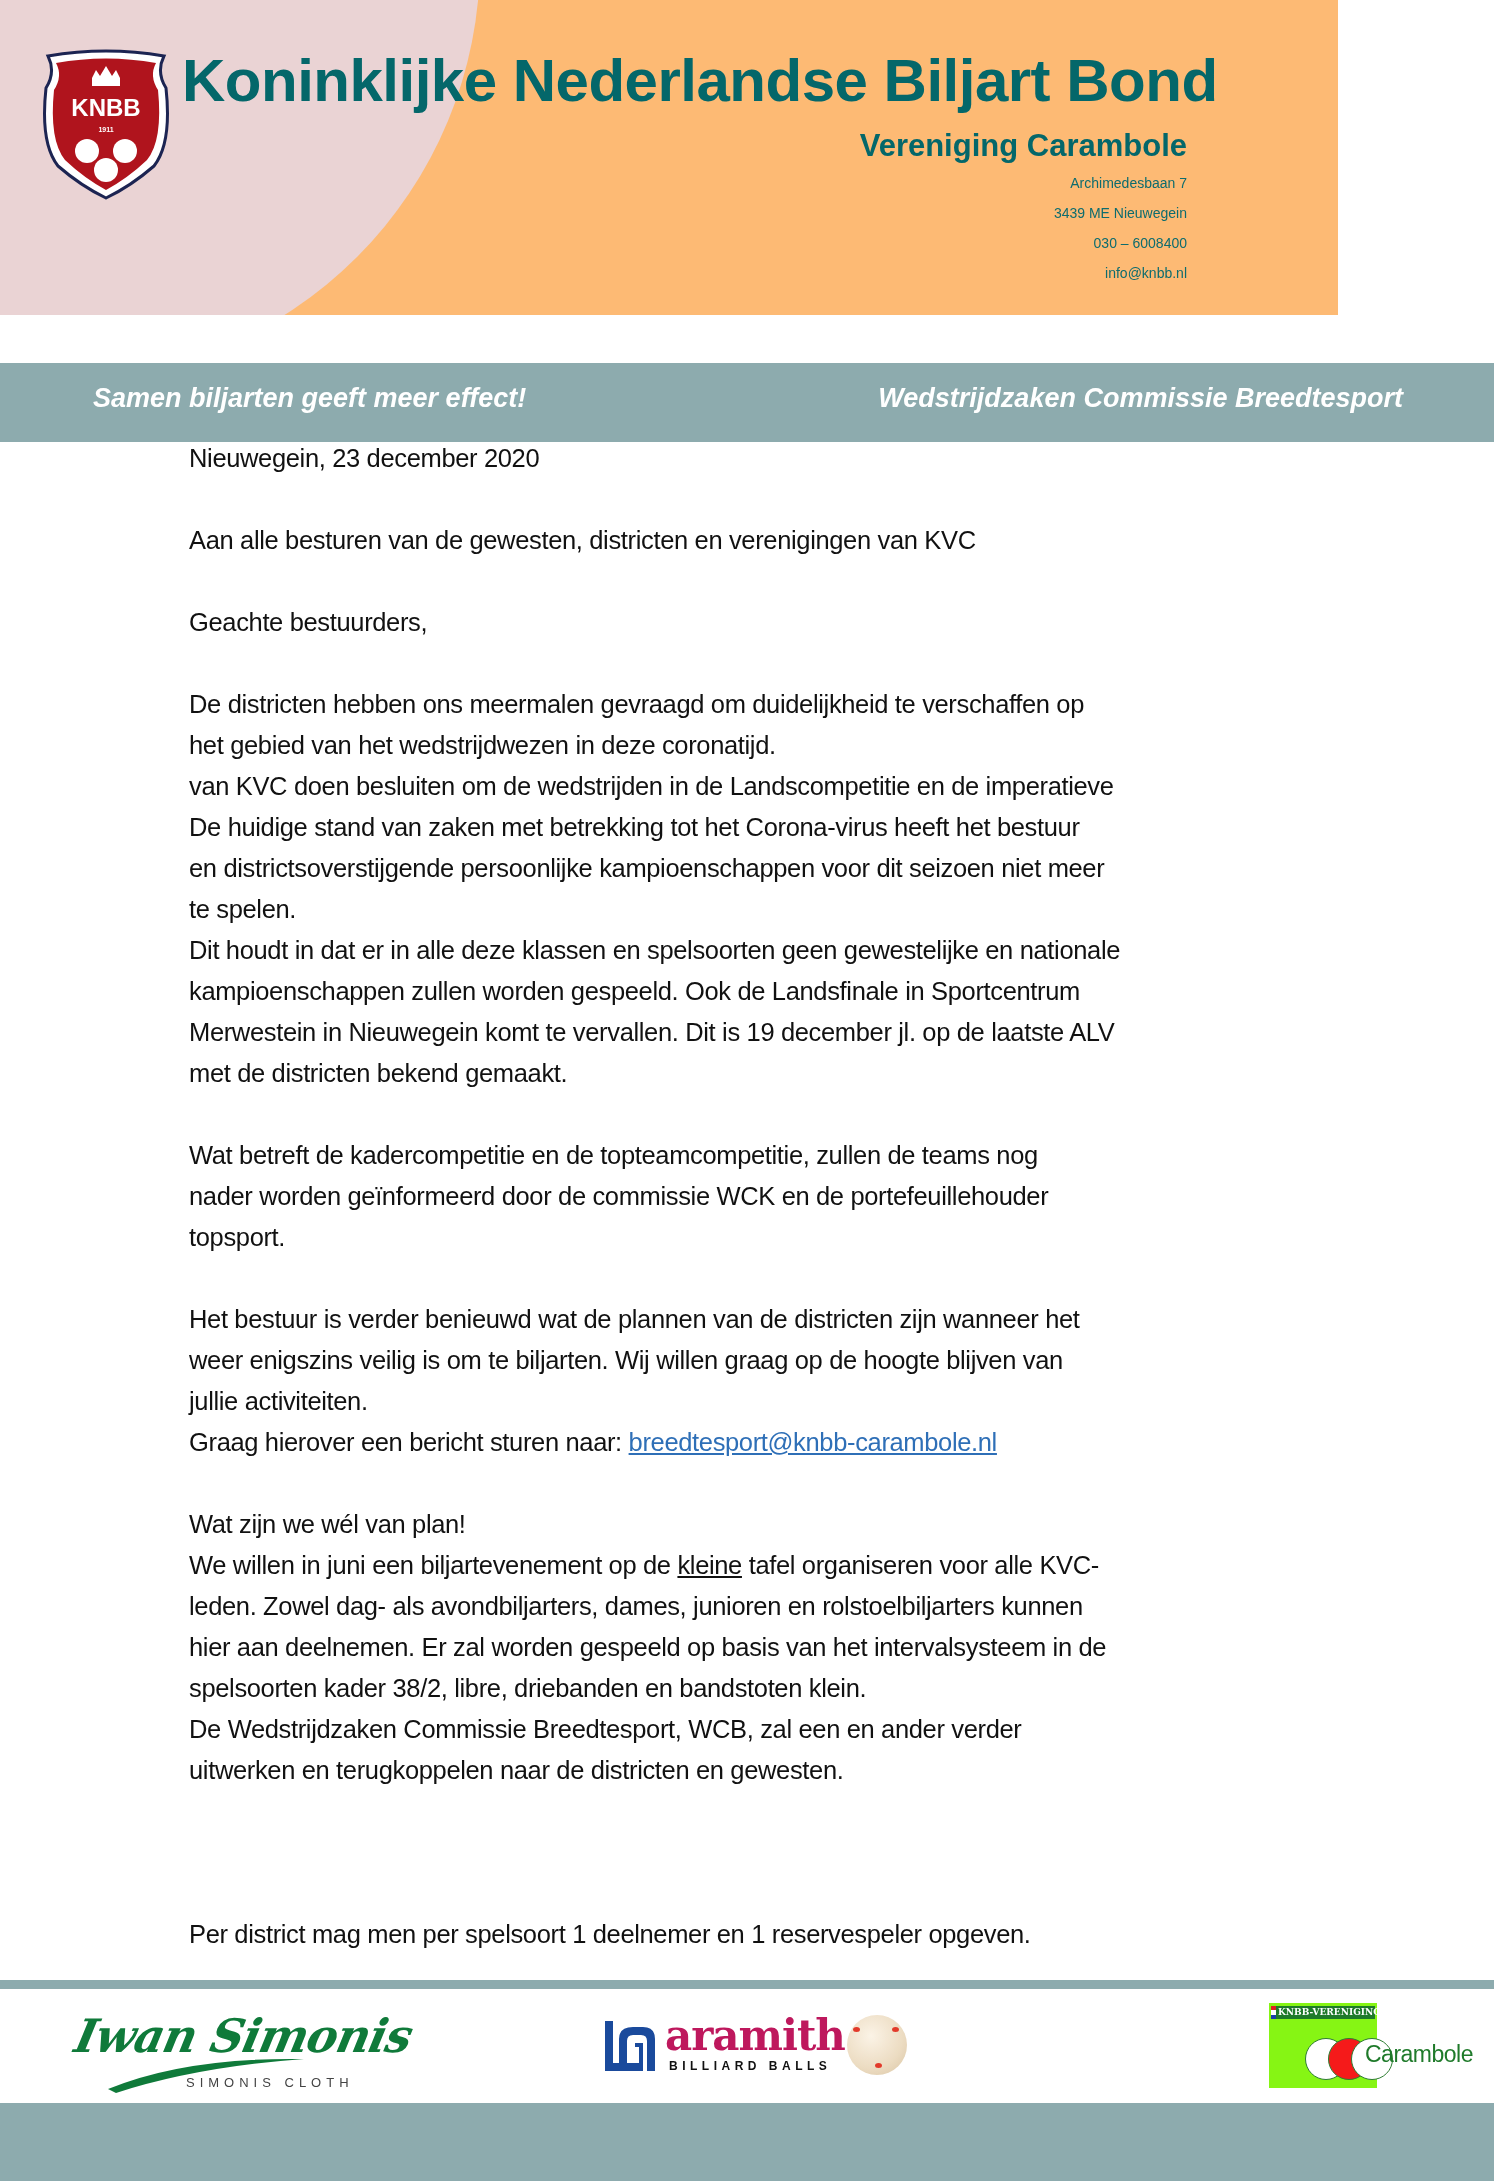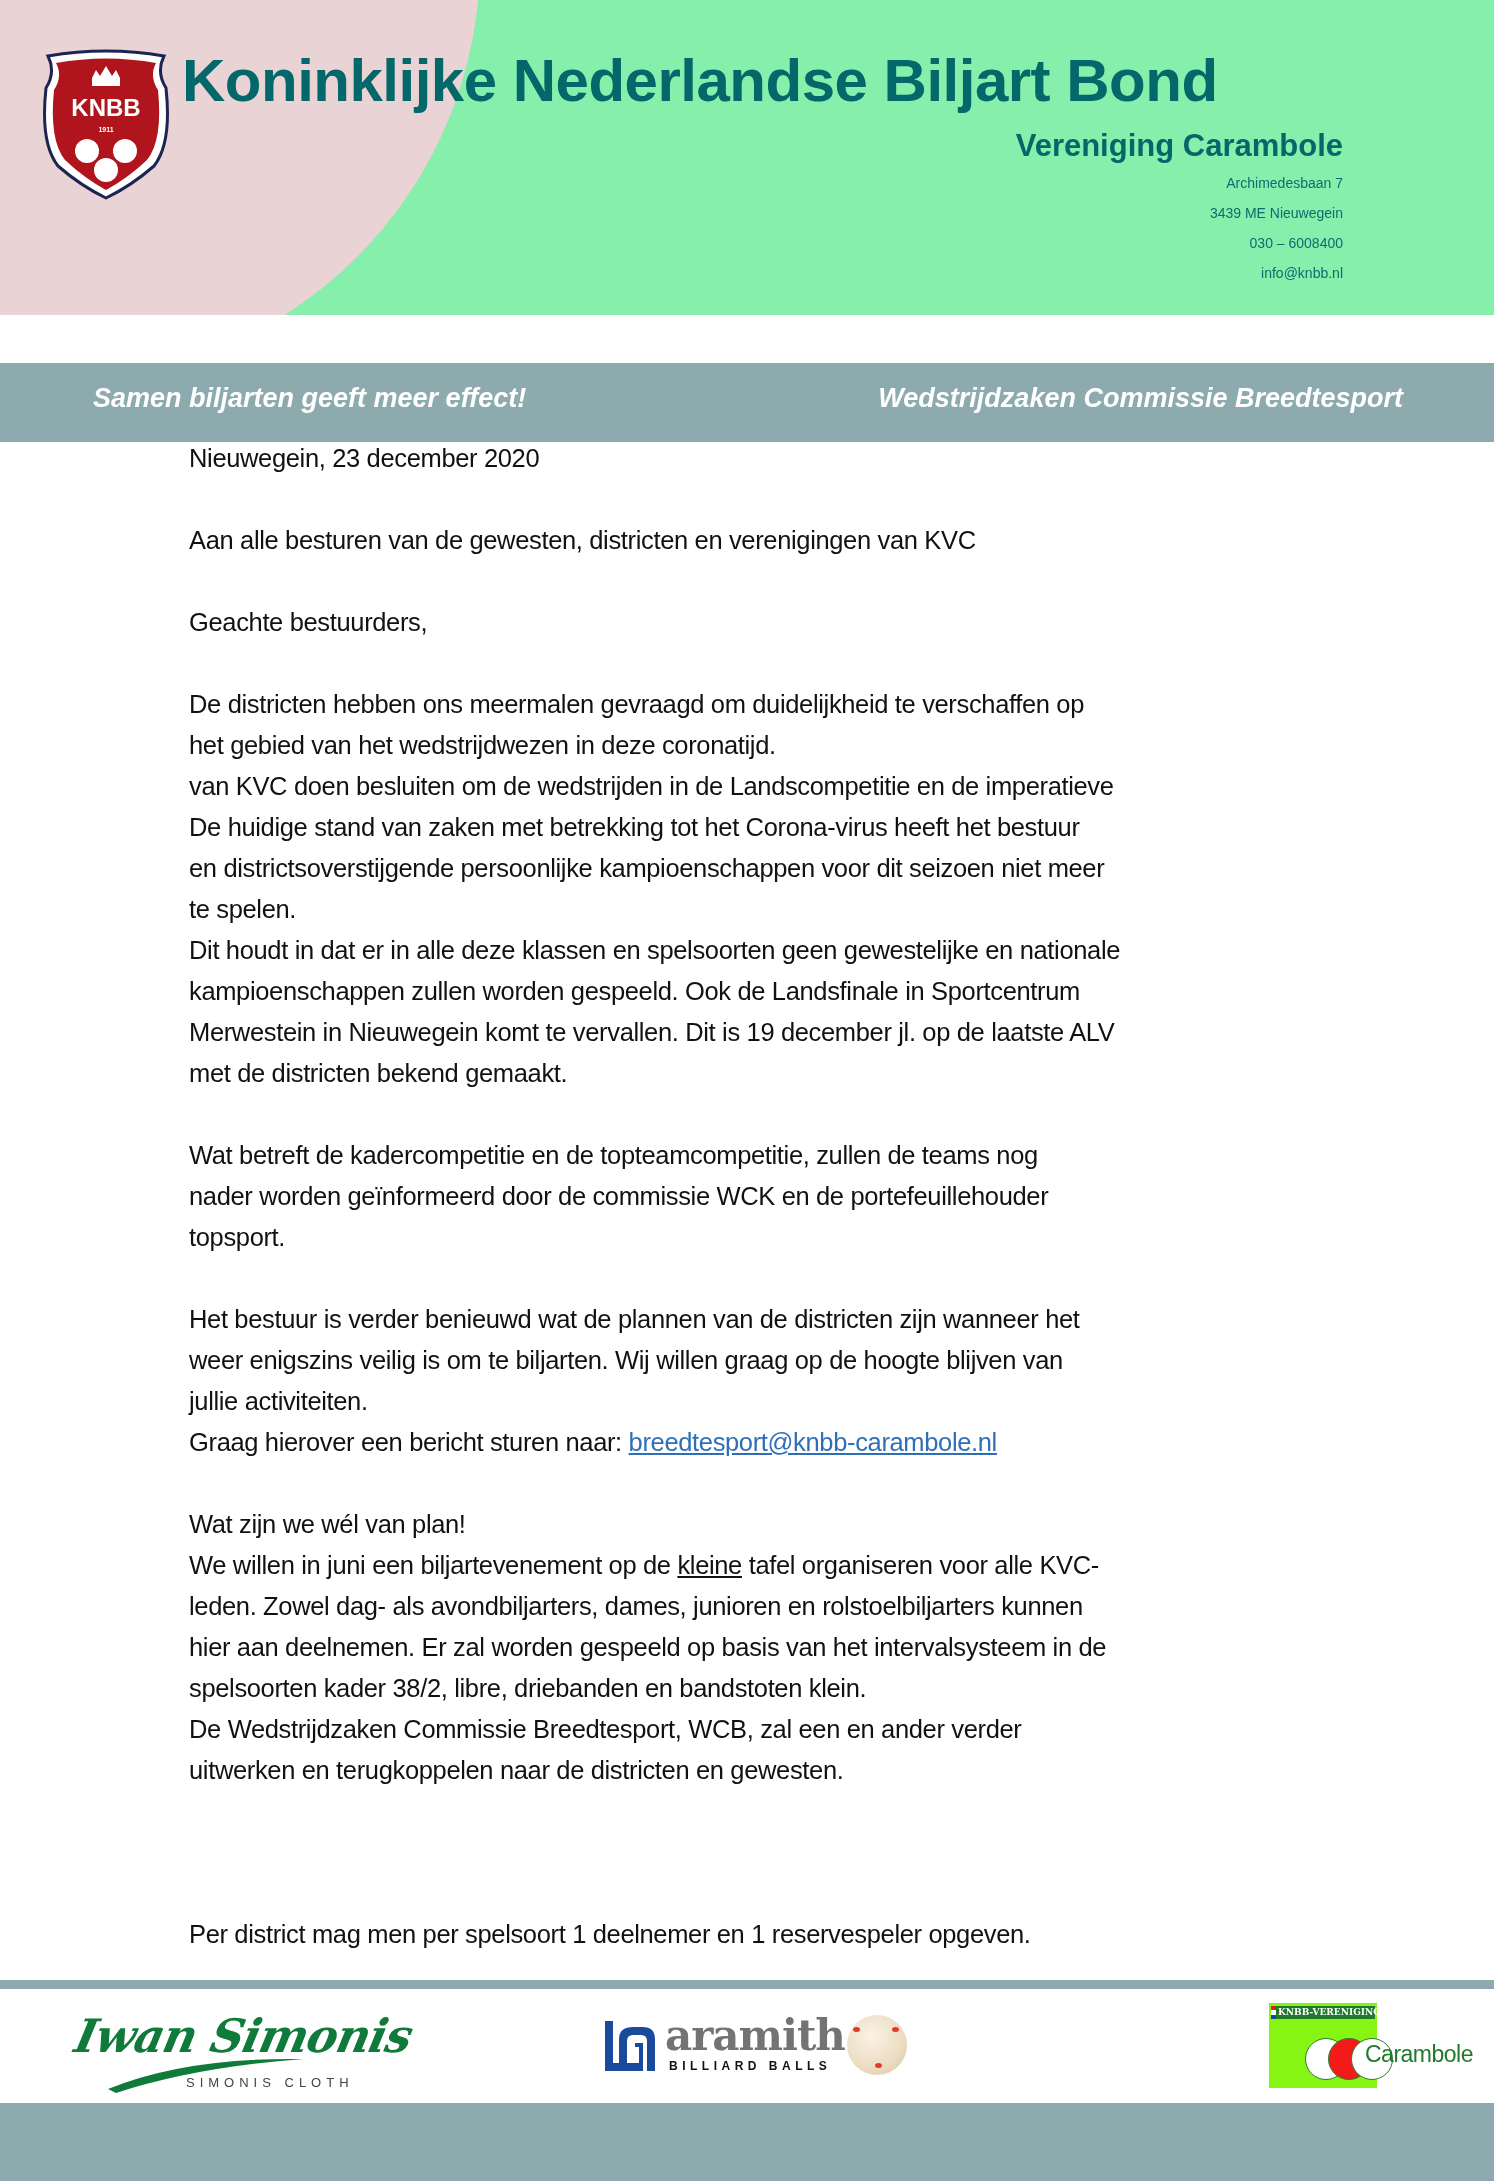--- a/index.html
+++ b/index.html
@@ -1,18 +1,18 @@
 <!DOCTYPE html>
 <html><head>
 <meta charset="utf-8">
 <style>
   html, body { margin:0; padding:0; }
   body { width:1494px; height:2181px; position:relative; background:#ffffff; overflow:hidden;
          font-family:"Liberation Sans", sans-serif; color:#111; }
-  .header { position:absolute; left:0; top:0; width:1494px; height:315px; background:#86efac; overflow:hidden; }
+  .header { position:absolute; left:0; top:0; width:1338px; height:315px; background:#fdba74; overflow:hidden; }
   .pink-circle { position:absolute; left:-360px; top:-460px; width:840px; height:840px; border-radius:50%; background:#ead3d4; }
   .shield { position:absolute; left:36px; top:48px; width:140px; height:153px; }
   .title { position:absolute; left:182px; top:46px; font-size:60px; font-weight:bold; color:#04676a;
            white-space:nowrap; letter-spacing:-0.5px; }
   .sub { position:absolute; right:151px; top:128px; font-size:31px; font-weight:bold; color:#04676a; white-space:nowrap; }
   .addr { position:absolute; right:151px; top:168px; font-size:14px; color:#0d6c6e; text-align:right; line-height:30px; }
   .addr div { white-space:nowrap; }
   .banner { position:absolute; left:0; top:315px; width:1494px; height:79px; background:#8dabae;margin-top:48px; }
   .banner-left, .banner-right { position:absolute; top:20px; font-size:27px; font-weight:bold; font-style:italic; color:#ffffff; white-space:nowrap; }
   .banner-left { left:93px; }
@@ -25,21 +25,21 @@
   .footer-strip { position:absolute; left:0; top:1980px; width:1494px; height:9px; background:#8dabae; }
   .footer-logos { position:absolute; left:0; top:1989px; width:1494px; height:114px; background:#ffffff; }
   .footer-band { position:absolute; left:0; top:2103px; width:1494px; height:78px; background:#8dabae; }
   .simonis { position:absolute; left:66px; top:16px; width:260px; height:92px; }
   .simonis-script { position:absolute; left:10px; top:4px; font-family:"DejaVu Serif", serif; font-style:italic; font-weight:bold;
                     font-size:46px; color:#0f7a3a; white-space:nowrap; transform:skewX(-12deg); letter-spacing:-1px; }
   .simonis-swoosh { position:absolute; left:40px; top:48px; width:200px; height:40px; }
   .simonis-cloth { position:absolute; left:120px; top:70px; font-size:13px; letter-spacing:5px; color:#444; white-space:nowrap; }
   .aramith { position:absolute; left:603px; top:28px; width:310px; height:60px; }
   .aramith-icon { position:absolute; left:0; top:2px; width:54px; height:54px; }
-  .aramith-word { position:absolute; left:62px; top:-6px; font-family:"DejaVu Serif", serif; font-weight:bold; font-size:42px; color:#737373; white-space:nowrap; letter-spacing:-1px; }
+  .aramith-word { position:absolute; left:62px; top:-6px; font-family:"DejaVu Serif", serif; font-weight:bold; font-size:42px; color:#be185d; white-space:nowrap; letter-spacing:-1px; }
   .aramith-sub { position:absolute; left:66px; top:42px; font-size:12px; font-weight:bold; letter-spacing:4.5px; color:#111; white-space:nowrap; }
   .aramith-ball { position:absolute; left:244px; top:-2px; width:60px; height:60px; border-radius:50%;
                   background:radial-gradient(circle at 40% 35%, #fbf3e6 0%, #ecdcc2 60%, #d9c4a2 100%); }
   .aramith-ball span { position:absolute; width:7px; height:5px; border-radius:50%; background:#e23a2a; }
   .carambole { position:absolute; left:1269px; top:14px; width:200px; height:86px; }
   .car-green { position:absolute; left:0; top:0; width:108px; height:85px; background:#86f514; }
   .car-top { position:absolute; left:2px; top:3px; width:104px; height:13px; background:#1f7a2a; }
   .car-flag { position:absolute; left:2px; top:3px; width:5px; height:13px;
               background:linear-gradient(#e02020 0 33%, #ffffff 33% 66%, #1c3fa8 66% 100%); }
   .car-top-text { position:absolute; left:9px; top:3px; font-family:"DejaVu Serif", serif; font-weight:bold; font-size:9px; color:#fff; white-space:nowrap; line-height:13px; }

